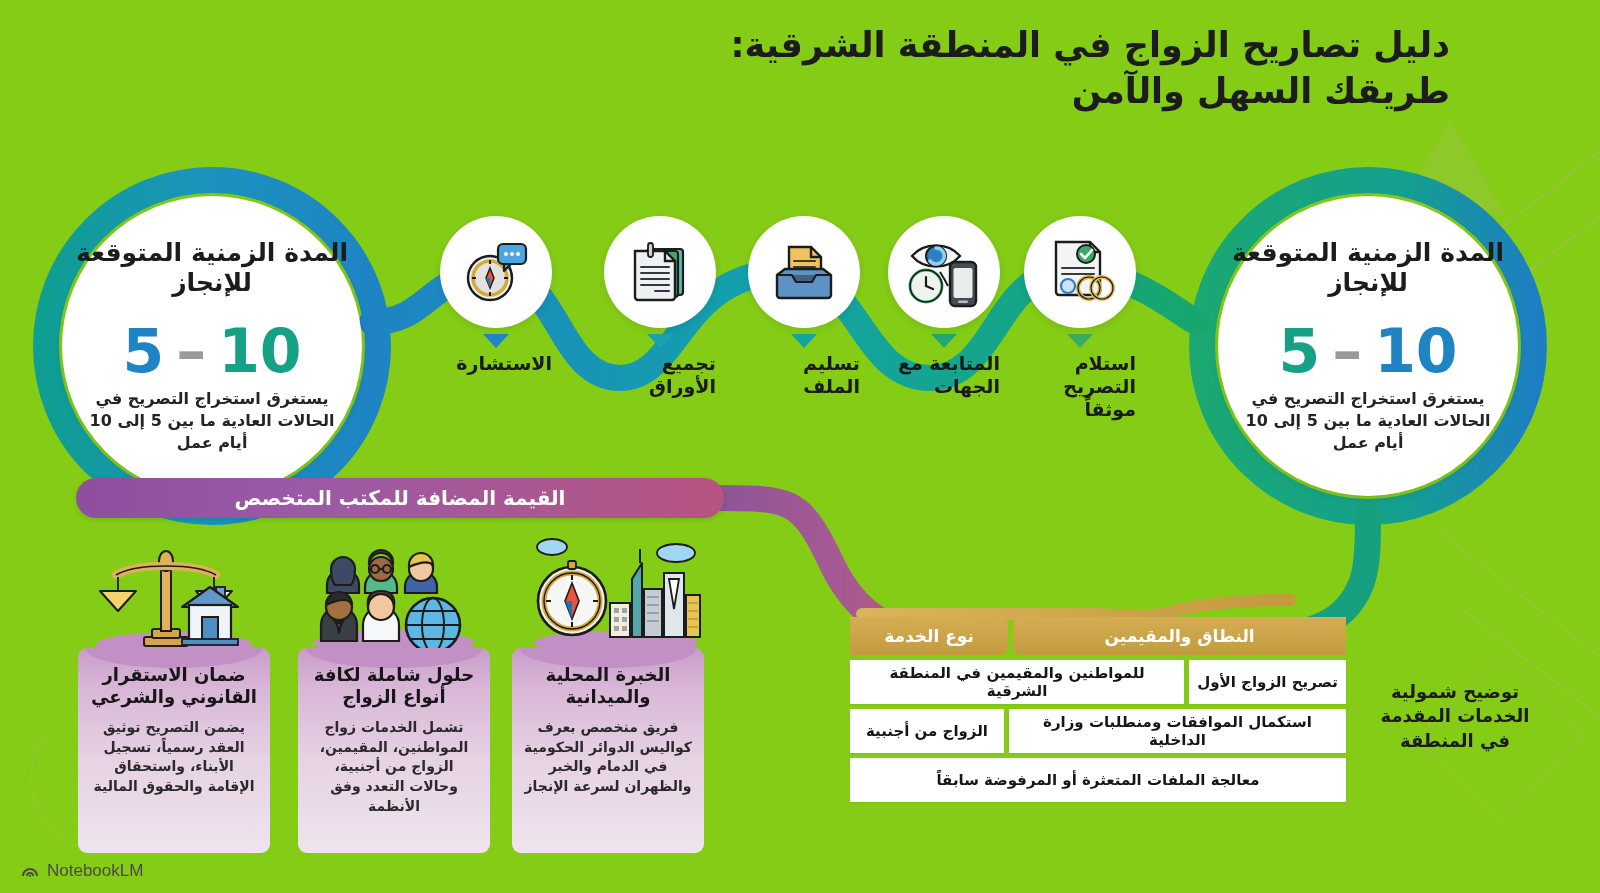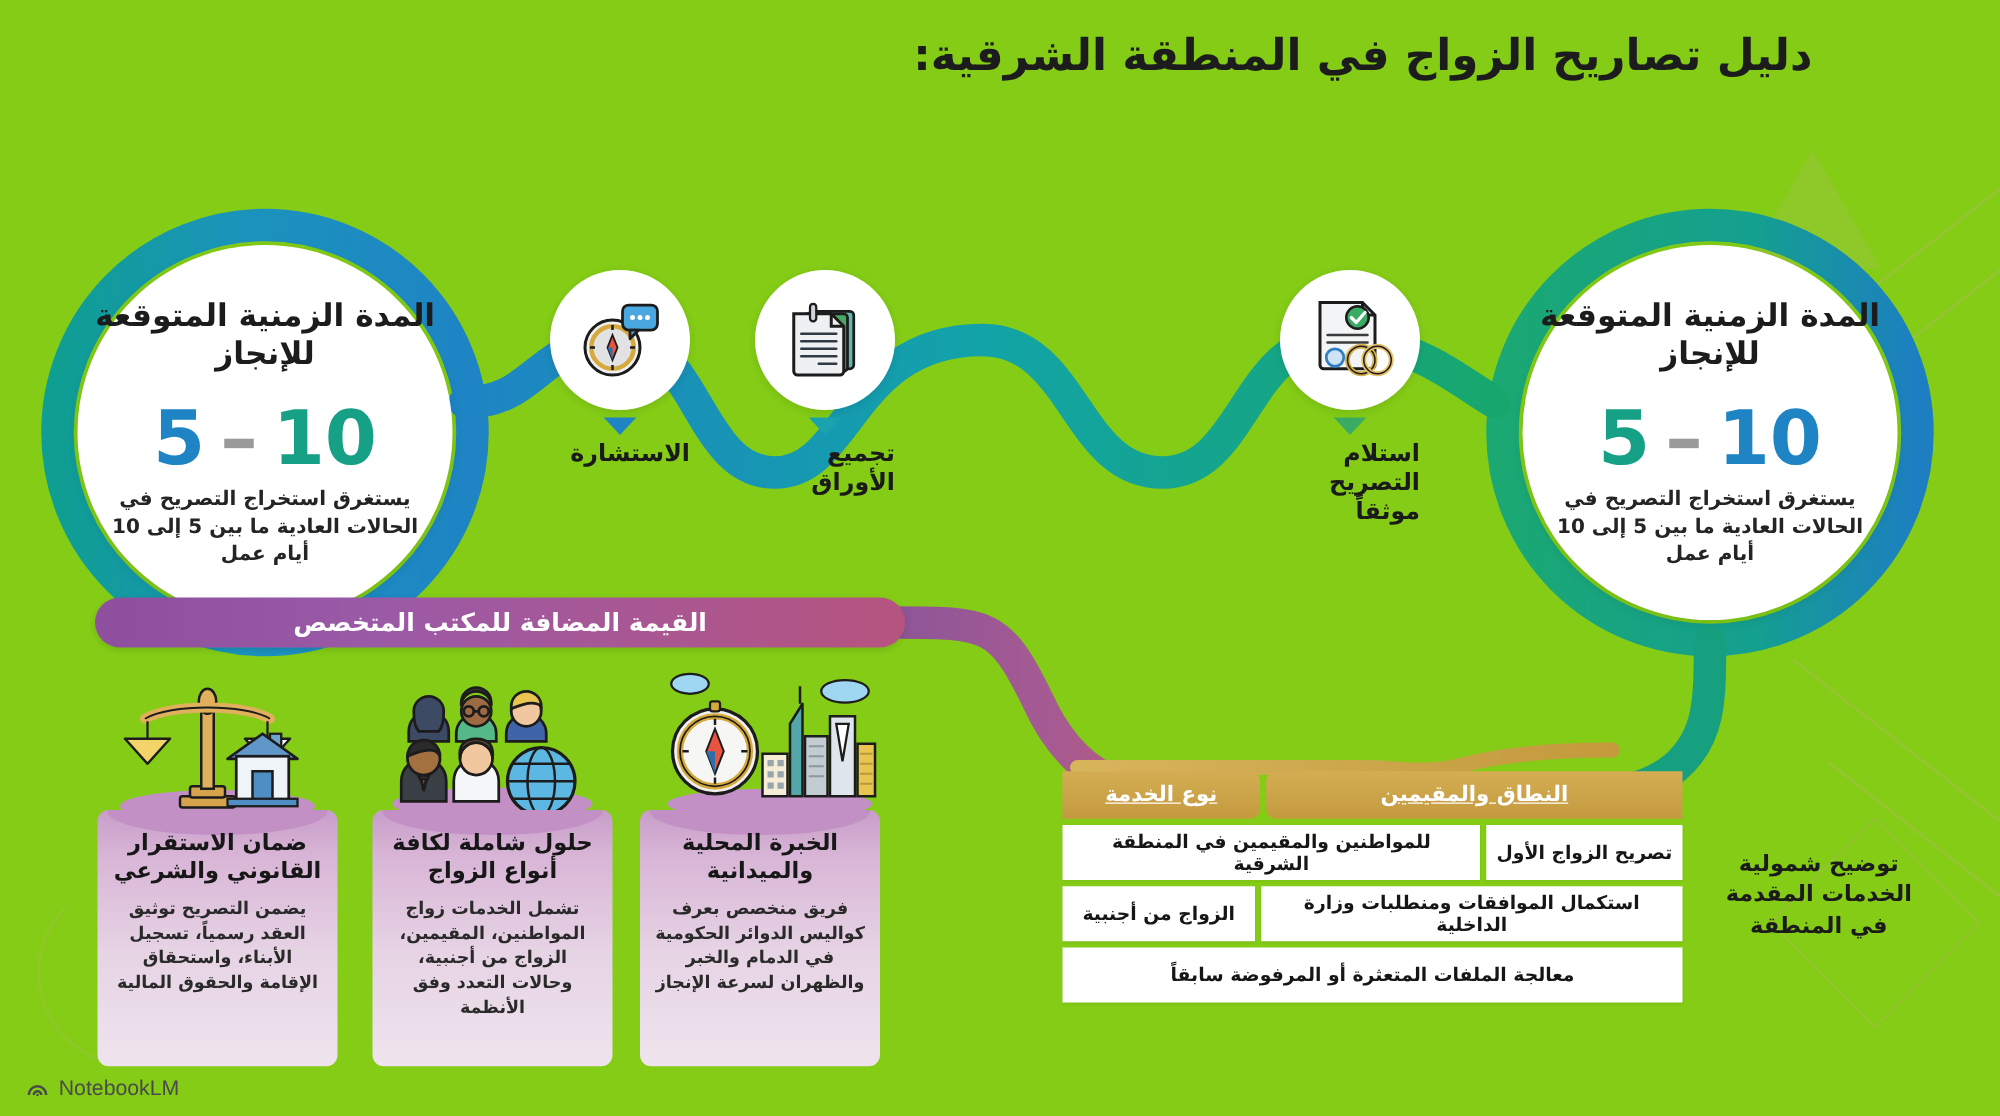--- a/index.html
+++ b/index.html
@@ -171,21 +171,20 @@
     position: absolute; top: 617px; left: 850px;
     width: 496px;
     display: flex; flex-direction: column; gap: 5px;
   }
   .tbl-row { display: flex; gap: 5px; }
   .th {
     background: linear-gradient(180deg, #d4ad53 0%, #c49a3e 100%);
     color: #ffffff; font-size: 17px; font-weight: bold;
     display: flex; align-items: center; justify-content: center;
     height: 38px;
-    text-decoration: underline;
   }
   .th-notes { flex: 1 1 auto; border-radius: 8px 0 0 8px; }
   .th-type  { width: 158px; border-radius: 0 8px 8px 0; }
   .td {
     background: #ffffff; color: #161616;
     font-size: 15px; font-weight: bold;
     display: flex; align-items: center; justify-content: center;
     height: 44px; text-align: center; padding: 0 8px;
     box-shadow: 0 1px 2px rgba(0,0,0,.07);
   }
@@ -217,20 +216,21 @@
   <div class="bg-deco deco-tri"></div>
   <div class="bg-deco deco-line1"></div>
   <div class="bg-deco deco-line2"></div>
   <div class="bg-deco deco-line3"></div>
   <div class="bg-deco deco-line4"></div>
   <div class="bg-deco deco-sq"></div>
   <div class="bg-deco deco-arc"></div>
 
   <div id="title">
     <span>دليل تصاريح الزواج في المنطقة الشرقية:</span>
+    <span class="l2">طريقك السهل والآمن</span>
   </div>
 
   <svg id="flow-svg" width="1600" height="893">
     <defs>
       <linearGradient id="gRibA" x1="0" y1="0" x2="1" y2="0">
         <stop offset="0%" stop-color="#0f9e92"></stop>
         <stop offset="45%" stop-color="#1b93bd"></stop>
         <stop offset="100%" stop-color="#1e84c4"></stop>
       </linearGradient>
       <linearGradient id="gRibB" x1="0" y1="0" x2="1" y2="0">
@@ -330,21 +330,57 @@
           <line x1="16" y1="42" x2="44" y2="42"></line>
           <line x1="16" y1="48" x2="44" y2="48"></line>
           <line x1="30" y1="54" x2="44" y2="54"></line>
         </g>
       </svg>
     </div>
     <div class="step-arrow" style="border-top:14px solid #1aa3ae;"></div>
     <div class="step-label">تجميع الأوراق</div>
   </div>
 
-
+  <div class="step" style="top:216px; left:748px;">
+    <div class="step-bubble">
+      <svg width="70" height="70" viewBox="0 0 70 70">
+        <path d="M20 10 h22 l10 10 v24 H20 Z" fill="#efc45c" stroke="#1c1c1c" stroke-width="2.4"></path>
+        <path d="M42 10 v10 h10" fill="none" stroke="#1c1c1c" stroke-width="2.4"></path>
+        <g stroke="#3b3b3b" stroke-width="2" stroke-linecap="round">
+          <line x1="25" y1="24" x2="46" y2="24"></line>
+          <line x1="25" y1="30" x2="46" y2="30"></line>
+          <line x1="25" y1="36" x2="46" y2="36"></line>
+        </g>
+        <path d="M8 38 L16 32 h38 l8 6 v20 a3 3 0 0 1 -3 3 H11 a3 3 0 0 1 -3 -3 Z" fill="#5f92c4" stroke="#1c1c1c" stroke-width="2.4"></path>
+        <path d="M8 38 h15 l4 7 h16 l4 -7 h15" fill="#41617f" stroke="#1c1c1c" stroke-width="2.2" stroke-linejoin="round"></path>
+      </svg>
+    </div>
+    <div class="step-arrow" style="border-top:14px solid #14a5a0;"></div>
+    <div class="step-label">تسليم الملف</div>
+  </div>
+
+  <div class="step" style="top:216px; left:888px;">
+    <div class="step-bubble">
+      <svg width="76" height="72" viewBox="0 0 76 72">
+        <path d="M6 20 C18 6 42 6 54 20 C42 34 18 34 6 20 Z" fill="#f2f4f5" stroke="#1c1c1c" stroke-width="2.4"></path>
+        <circle cx="30" cy="20" r="10" fill="#2f7fc4" stroke="#1c1c1c" stroke-width="2"></circle>
+        <path d="M30 12 a8 8 0 1 1 -6 13" fill="none" stroke="#8fd2f0" stroke-width="3.6" stroke-linecap="round"></path>
+        <circle cx="20" cy="50" r="16" fill="#f0f2f0" stroke="#3aab63" stroke-width="3"></circle>
+        <circle cx="20" cy="50" r="16" fill="none" stroke="#1c1c1c" stroke-width="1.5"></circle>
+        <line x1="20" y1="50" x2="20" y2="41" stroke="#1c1c1c" stroke-width="2.2" stroke-linecap="round"></line>
+        <line x1="20" y1="50" x2="27" y2="53" stroke="#1c1c1c" stroke-width="2.2" stroke-linecap="round"></line>
+        <rect x="44" y="26" width="26" height="44" rx="5" fill="#454c52" stroke="#1c1c1c" stroke-width="2.4"></rect>
+        <rect x="47.5" y="32" width="19" height="30" rx="2" fill="#e9eceb"></rect>
+        <rect x="52" y="64.5" width="10" height="2.4" rx="1.2" fill="#b9bfc3"></rect>
+        <path d="M34 36 C38 42 40 46 42 50" fill="none" stroke="#1c1c1c" stroke-width="2"></path>
+      </svg>
+    </div>
+    <div class="step-arrow" style="border-top:14px solid #22a86f;"></div>
+    <div class="step-label">المتابعة مع الجهات</div>
+  </div>
 
   <div class="step" style="top:216px; left:1024px;">
     <div class="step-bubble">
       <svg width="72" height="72" viewBox="0 0 72 72">
         <path d="M12 6 h34 l10 10 v40 a3 3 0 0 1 -3 3 H15 a3 3 0 0 1 -3 -3 Z" fill="#f2f4f6" stroke="#1c1c1c" stroke-width="2.4"></path>
         <path d="M46 6 v10 h10" fill="none" stroke="#1c1c1c" stroke-width="2.4"></path>
         <circle cx="42" cy="18" r="9" fill="#3aab63" stroke="#1c1c1c" stroke-width="2"></circle>
         <path d="M37 18 l4 4 l7 -8" fill="none" stroke="#fff" stroke-width="2.6" stroke-linecap="round" stroke-linejoin="round"></path>
         <g stroke="#3b3b3b" stroke-width="2" stroke-linecap="round">
           <line x1="18" y1="32" x2="50" y2="32"></line>

